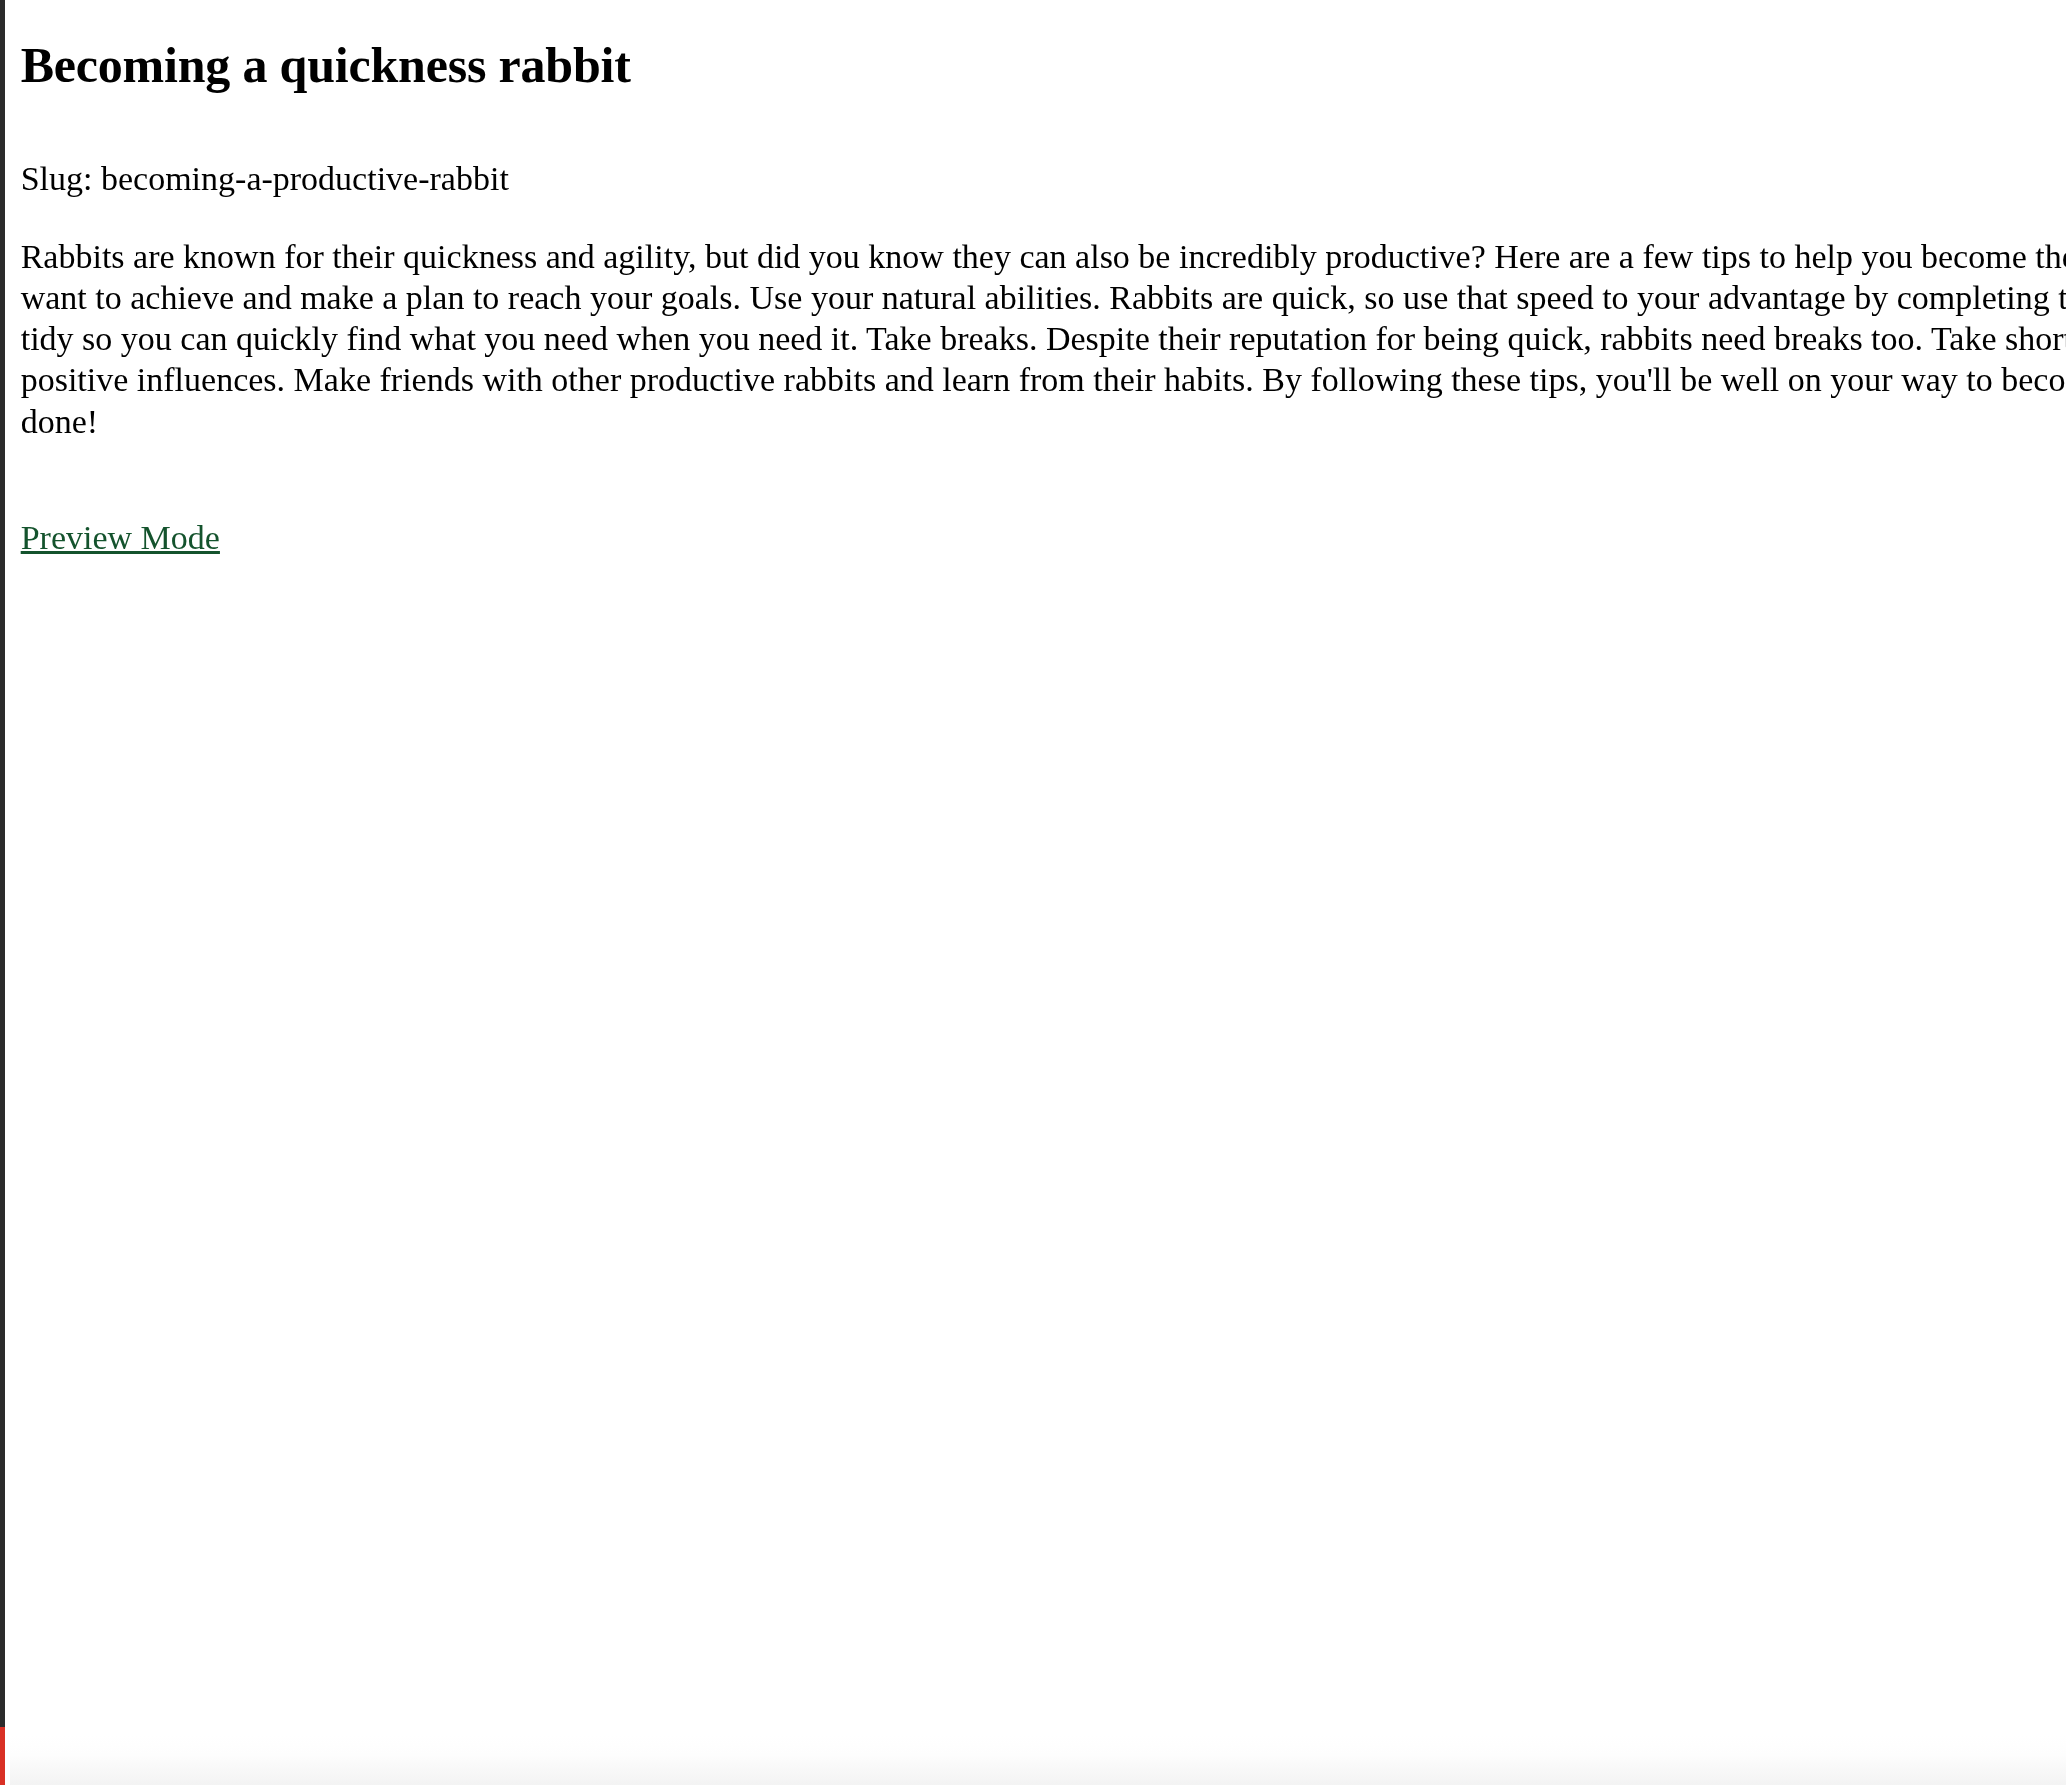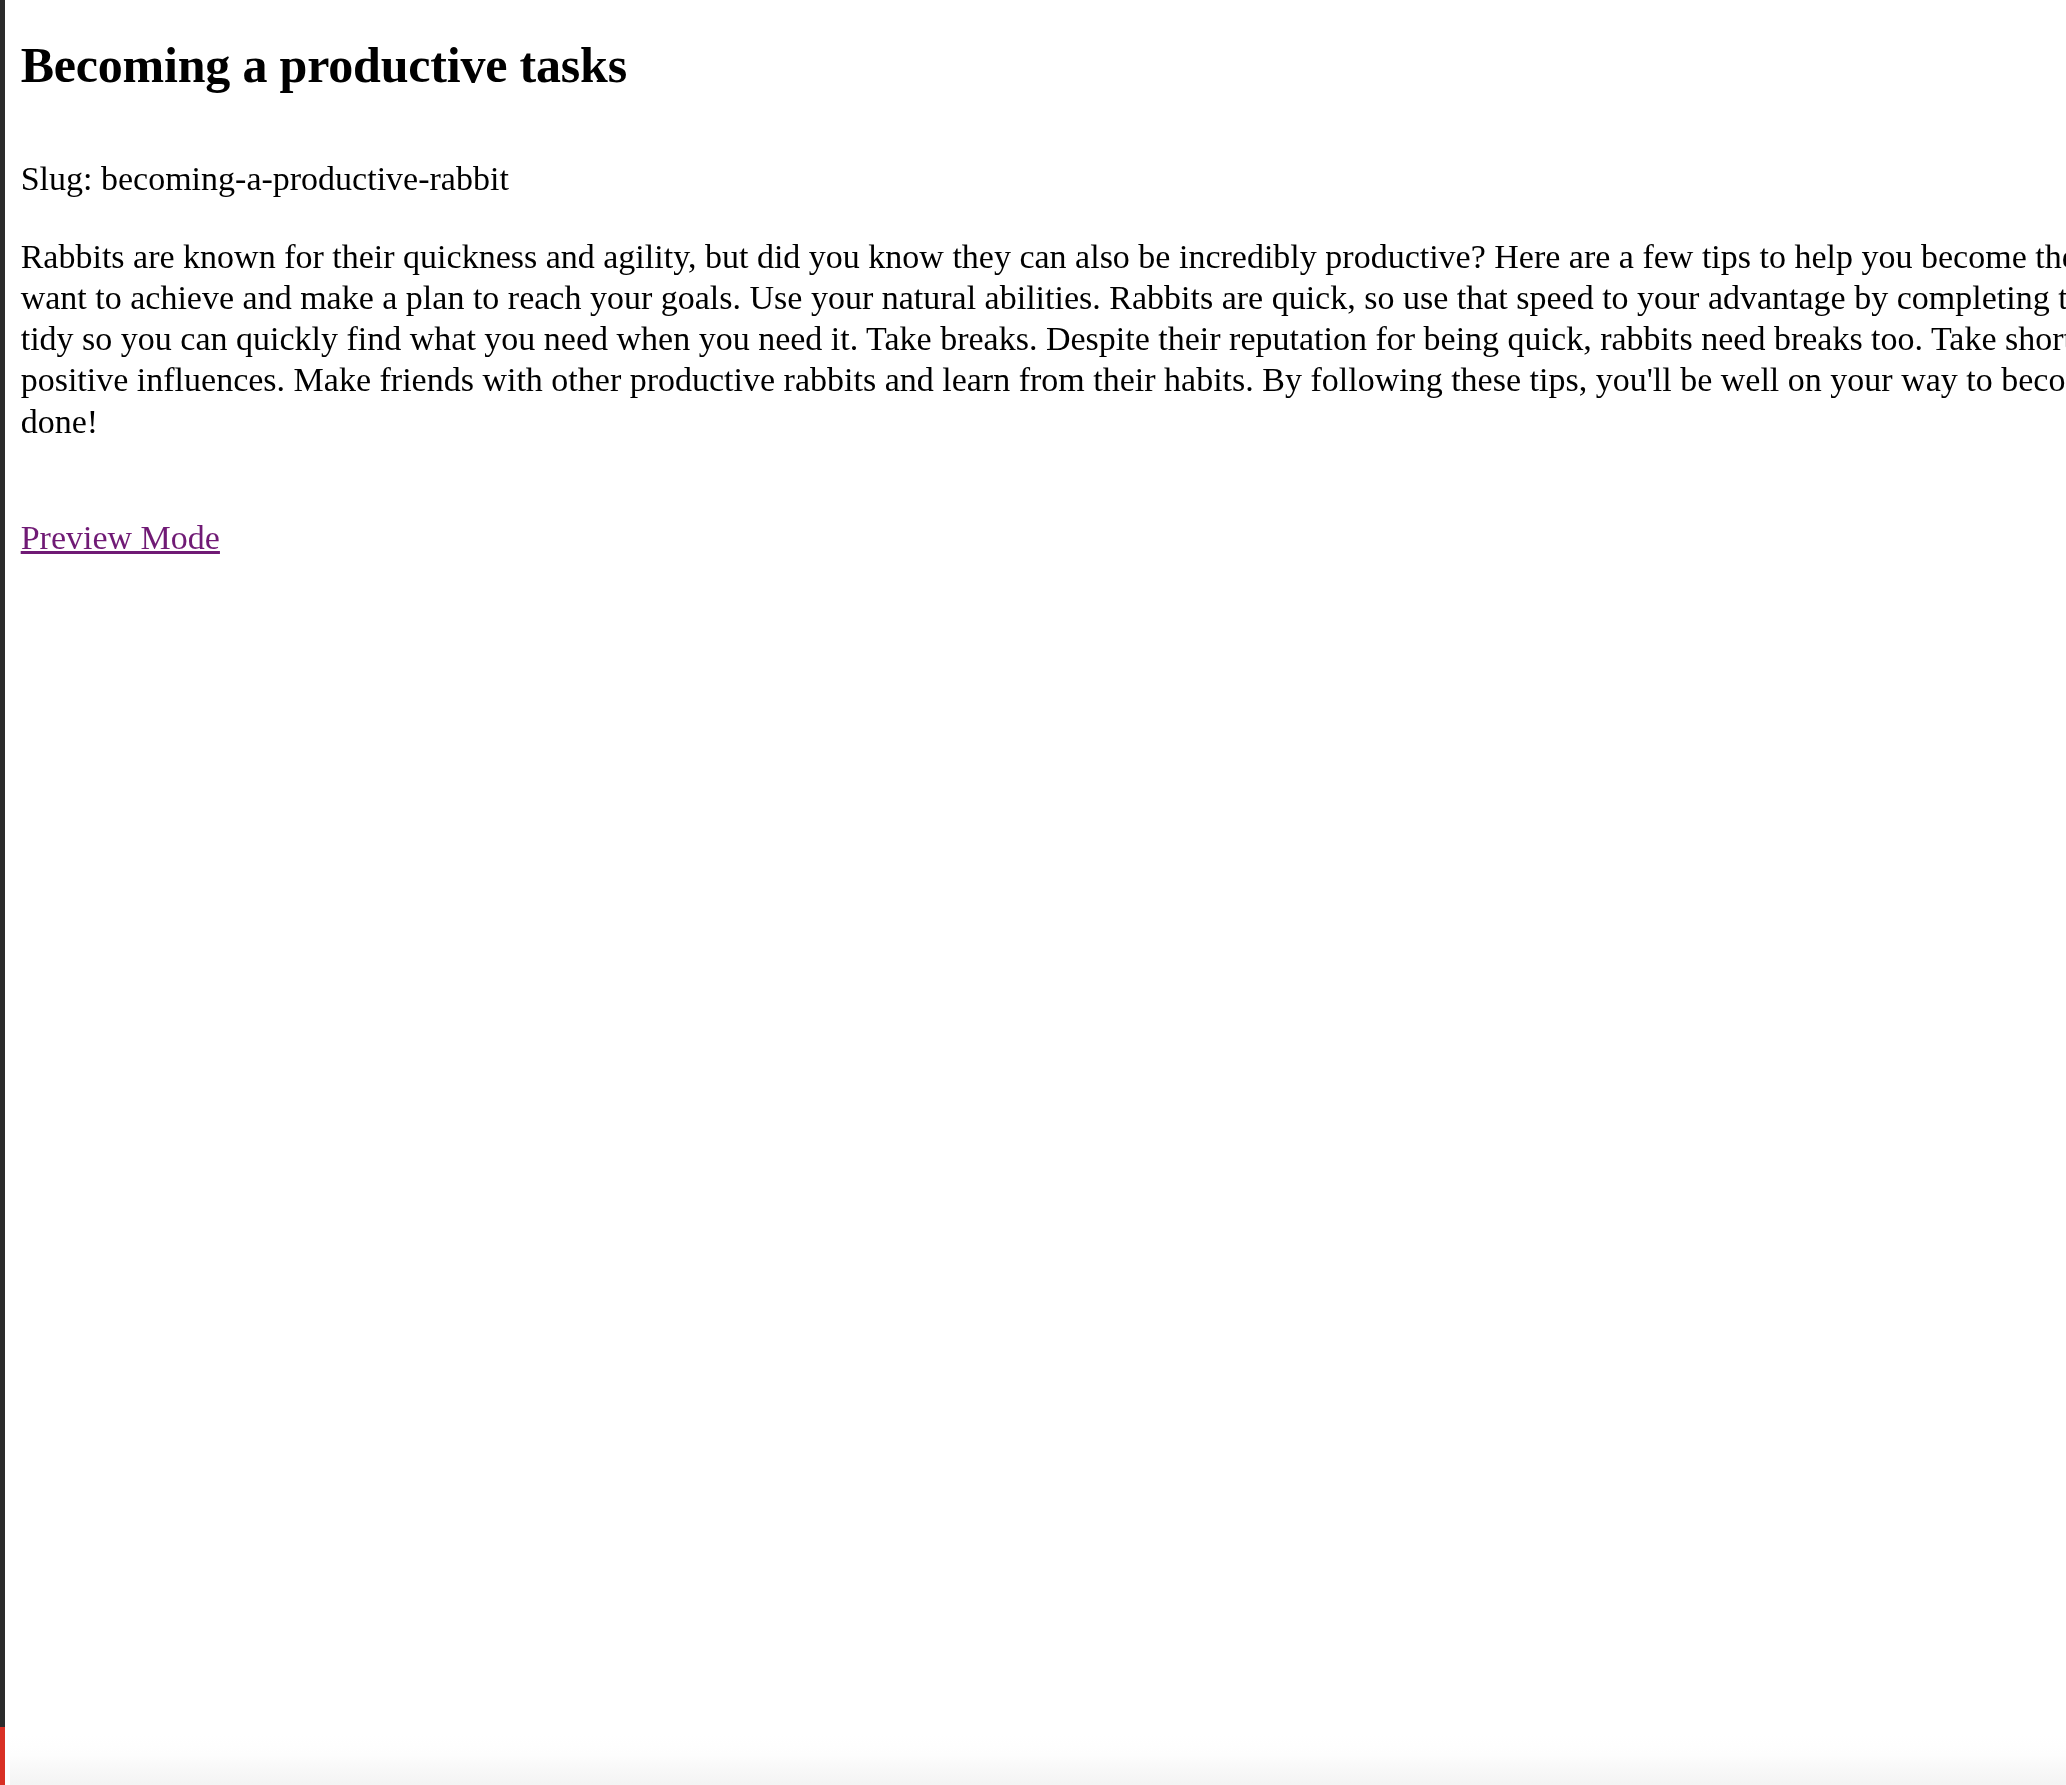--- a/index.html
+++ b/index.html
@@ -97,21 +97,21 @@
   #post-slug {
     top: 158px;
   }
 
   #post-body {
     top: 236px;
   }
 
   #preview-mode {
     top: 517px;
-    color: #701a75;
+    color: #14532d;
     font-size: 34px;
     line-height: 1.21;
     font-family: "Liberation Serif", serif;
     position: absolute;
     left: 0;
     margin: 0;
     padding: 0;
     white-space: nowrap;
     cursor: pointer;
   }
@@ -121,21 +121,21 @@
 
 <div id="page-root">
 
   <div id="left-rail">
     <div id="left-rail-accent"></div>
   </div>
 
   <div id="content">
     <div class="inner">
 
-      <h1 id="post-title">Becoming a productive tasks</h1>
+      <h1 id="post-title">Becoming a quickness rabbit</h1>
 
       <p class="body-text" id="post-slug">Slug: becoming-a-productive-rabbit</p>
 
       <p class="body-text" id="post-body">Rabbits are known for their quickness and agility, but did you know they can also be incredibly productive? Here are a few tips to help you become the most productive rabbit you can be: Set clear goals. Determine what you want to achieve and make a plan to reach your goals. Use your natural abilities. Rabbits are quick, so use that speed to your advantage by completing tasks quickly and efficiently. Stay organized. Keep your burrow neat and tidy so you can quickly find what you need when you need it. Take breaks. Despite their reputation for being quick, rabbits need breaks too. Take short hops to stretch your legs and rest your mind. Surround yourself with positive influences. Make friends with other productive rabbits and learn from their habits. By following these tips, you'll be well on your way to becoming the most productive rabbit you can be. So, get hopping and get things done!</p>
 
       <a id="preview-mode" href="#">Preview Mode</a>
 
     </div>
     <div id="bottom-shade"></div>
   </div>

